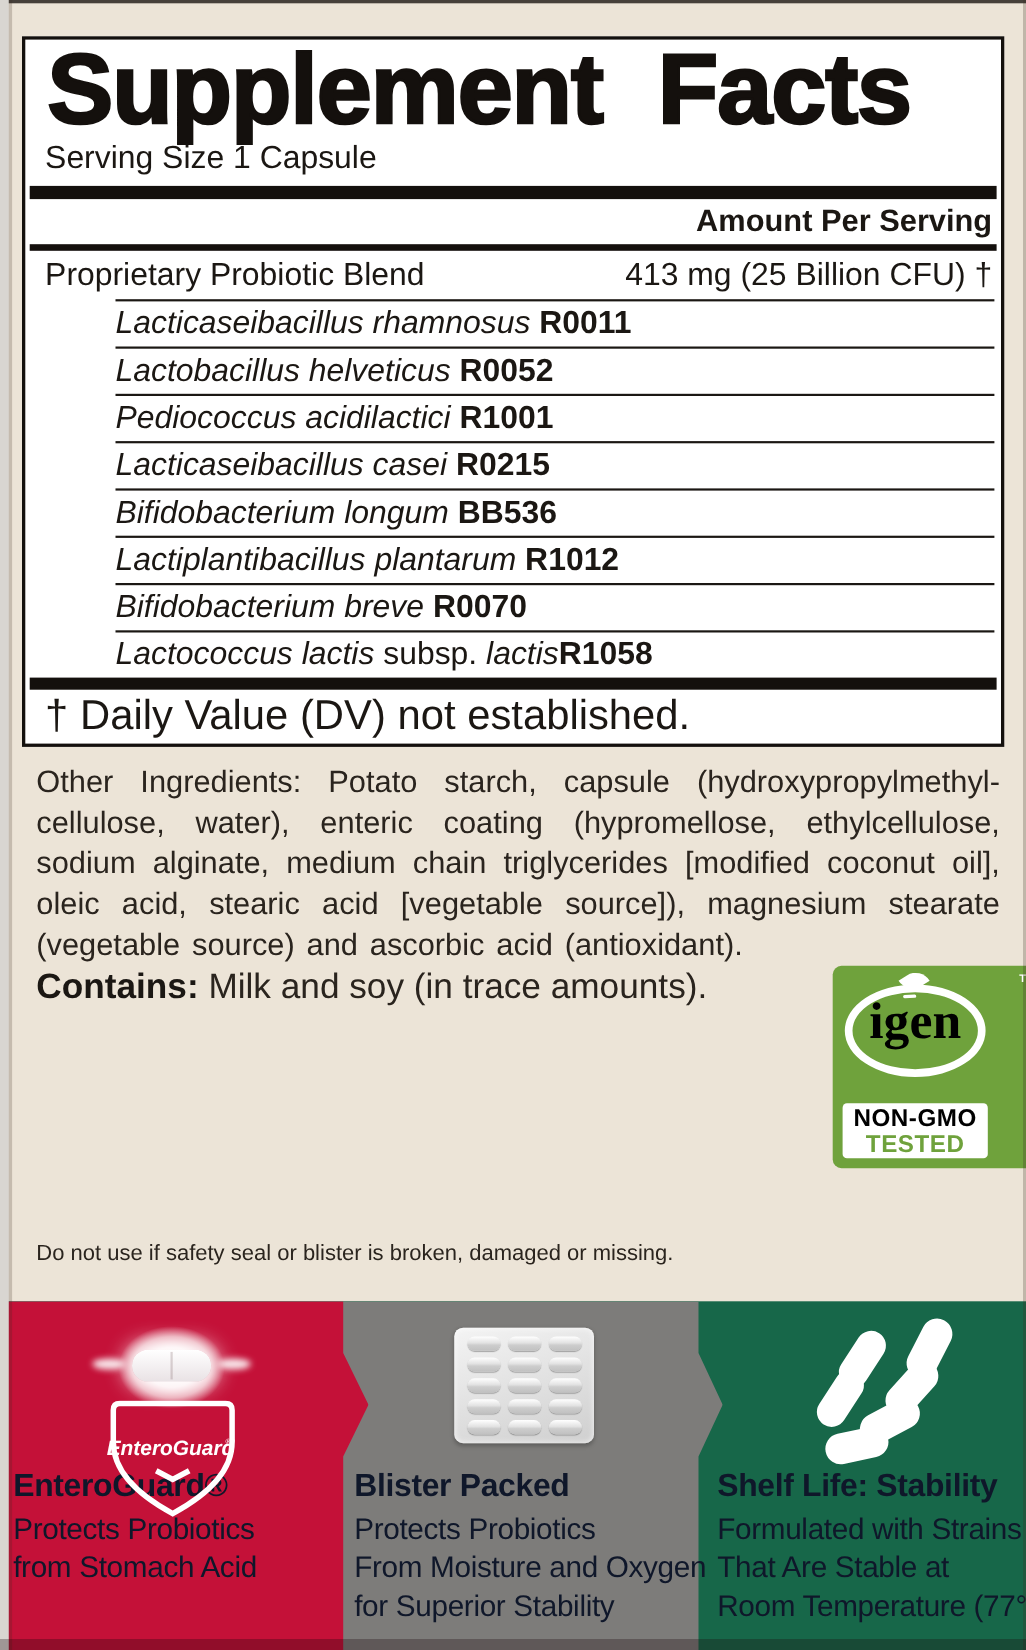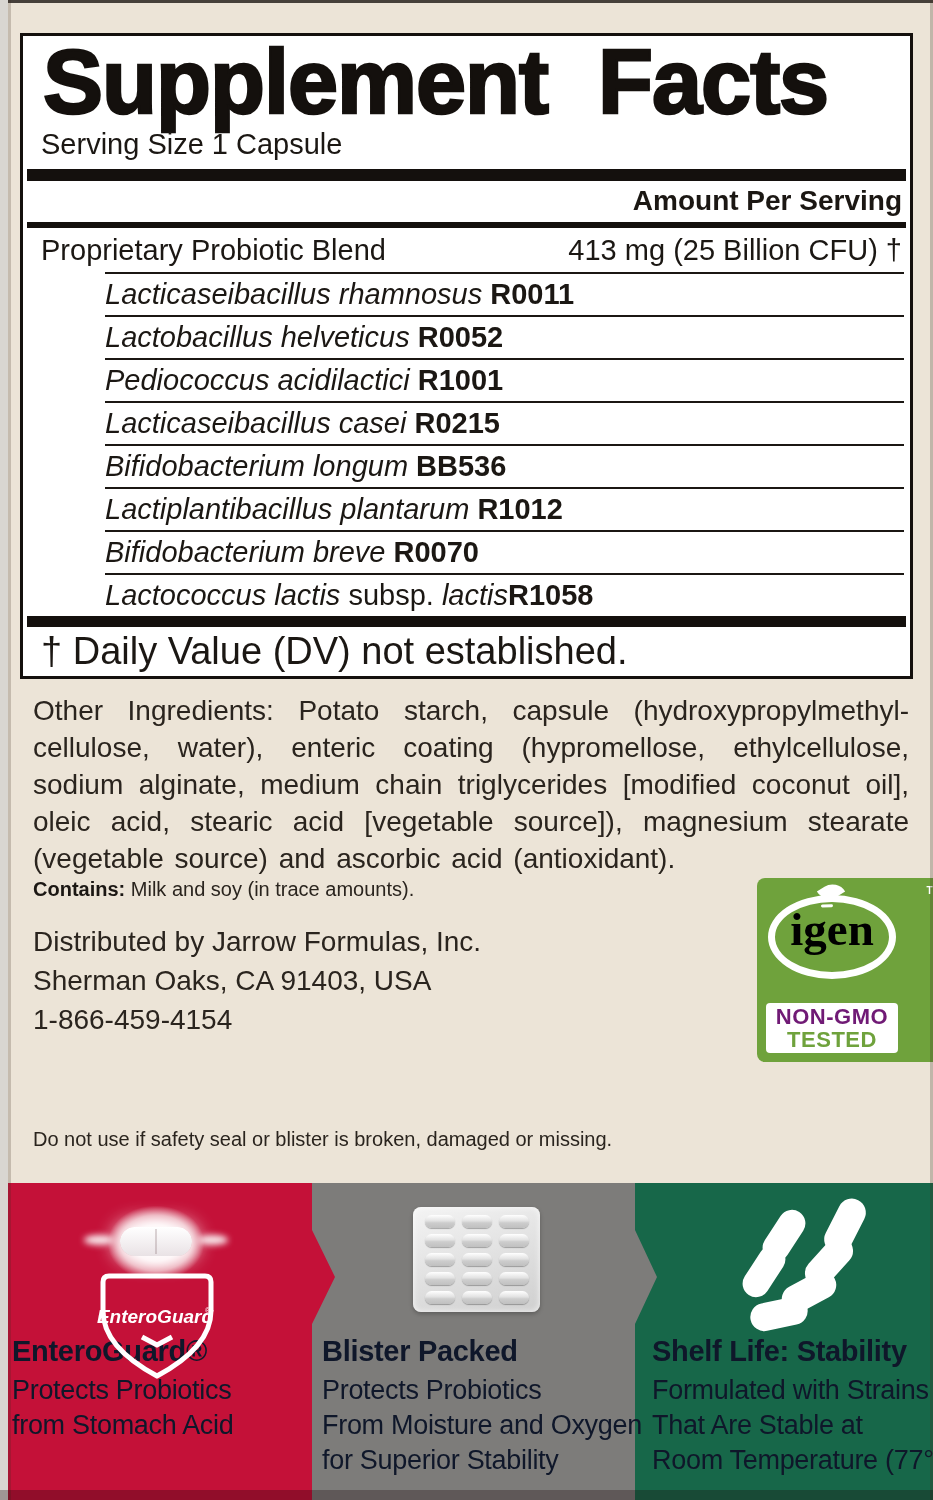--- a/index.html
+++ b/index.html
@@ -46,21 +46,21 @@
   .strain-row .it{font-style:italic;}
   .strain-row .code{font-weight:bold;margin-top:23px;}
   .bar-thick2{height:11px;}
   .sf-footnote{font-size:38px;line-height:33px;margin:8px 0 0 18px;}
 
   
   .other-ing{
     position:absolute;left:33px;top:692px;width:876px;
     font-size:28px;line-height:37px;text-align:justify;word-spacing:3px;color:#2a241e;
   }
-  .contains-line{position:absolute;left:33px;top:878px;font-size:20px;color:#2a241e;}
+  .contains-line{position:absolute;left:33px;top:878px;font-size:32px;color:#2a241e;}
   .contains-line b{color:#1b1713;}
   .distributor{position:absolute;left:33px;top:922px;font-size:28px;line-height:39px;color:#2a241e;}
   .warning{position:absolute;left:33px;top:1128px;font-size:20px;color:#2a241e;}
 
   
   .igen{position:absolute;left:757px;top:878px;width:150px;height:184px;border-radius:8px;background:#6fa23c;}
   .igen-tm{position:absolute;top:7px;right:8px;font-size:10px;letter-spacing:1px;color:#fff;font-weight:bold;}
   .igen-ellipse{position:absolute;left:11px;top:17px;width:114px;height:70px;border:7px solid #fff;border-radius:50%;}
   .igen-word{
     position:absolute;left:0;top:24px;width:150px;text-align:center;
@@ -154,33 +154,28 @@
     <div class="bar bar-thick2" data-interactable="false"></div>
     <div class="sf-footnote" data-interactable="false">† Daily Value (DV) not established.</div>
   </div>
 
   <div class="other-ing" data-interactable="false">Other Ingredients: Potato starch, capsule (hydroxypropylmethyl-cellulose, water), enteric coating (hypromellose, ethylcellulose, sodium alginate, medium chain triglycerides [modified coconut oil], oleic acid, stearic acid [vegetable source]), magnesium stearate (vegetable source) and ascorbic acid (antioxidant).</div>
 
   <div class="contains-line" data-interactable="false">
     <b data-interactable="false">Contains:</b><span data-interactable="false"> Milk and soy (in trace amounts).</span>
   </div>
 
-  <div class="distributor" data-interactable="false">
-    <div data-interactable="false">Distributed by Jarrow Formulas, Inc.</div>
-    <div data-interactable="false">Sherman Oaks, CA 91403, USA</div>
-    <div data-interactable="false">1-866-459-4154</div>
-  </div>
 
   <div class="igen" data-interactable="false" style="background: rgb(111, 162, 60); padding-left: 44px;">
     <div class="igen-tm" data-interactable="false">TM</div>
     <div class="igen-ellipse" data-interactable="false"></div>
     <div class="igen-leaf" data-interactable="false"></div>
     <div class="igen-word" data-interactable="false">igen</div>
     <div class="igen-badge" data-interactable="false">
-      <div data-interactable="false" style="color: #701a75;">NON-GMO</div>
+      <div data-interactable="false" style="color: #000000;">NON-GMO</div>
       <div data-interactable="false" style="color: rgb(111, 162, 60);">TESTED</div>
     </div>
   </div>
 
   <div class="warning" data-interactable="false">Do not use if safety seal or blister is broken, damaged or missing.</div>
 
   <div class="panels" data-interactable="false">
     <div class="panel panel-green" data-interactable="false" style="background: rgb(23, 103, 73);"></div>
     <div class="panel panel-gray" data-interactable="false" style="background: rgb(125, 124, 122);"></div>
     <div class="panel panel-red" data-interactable="false" style="background: rgb(196, 17, 56);"></div>

